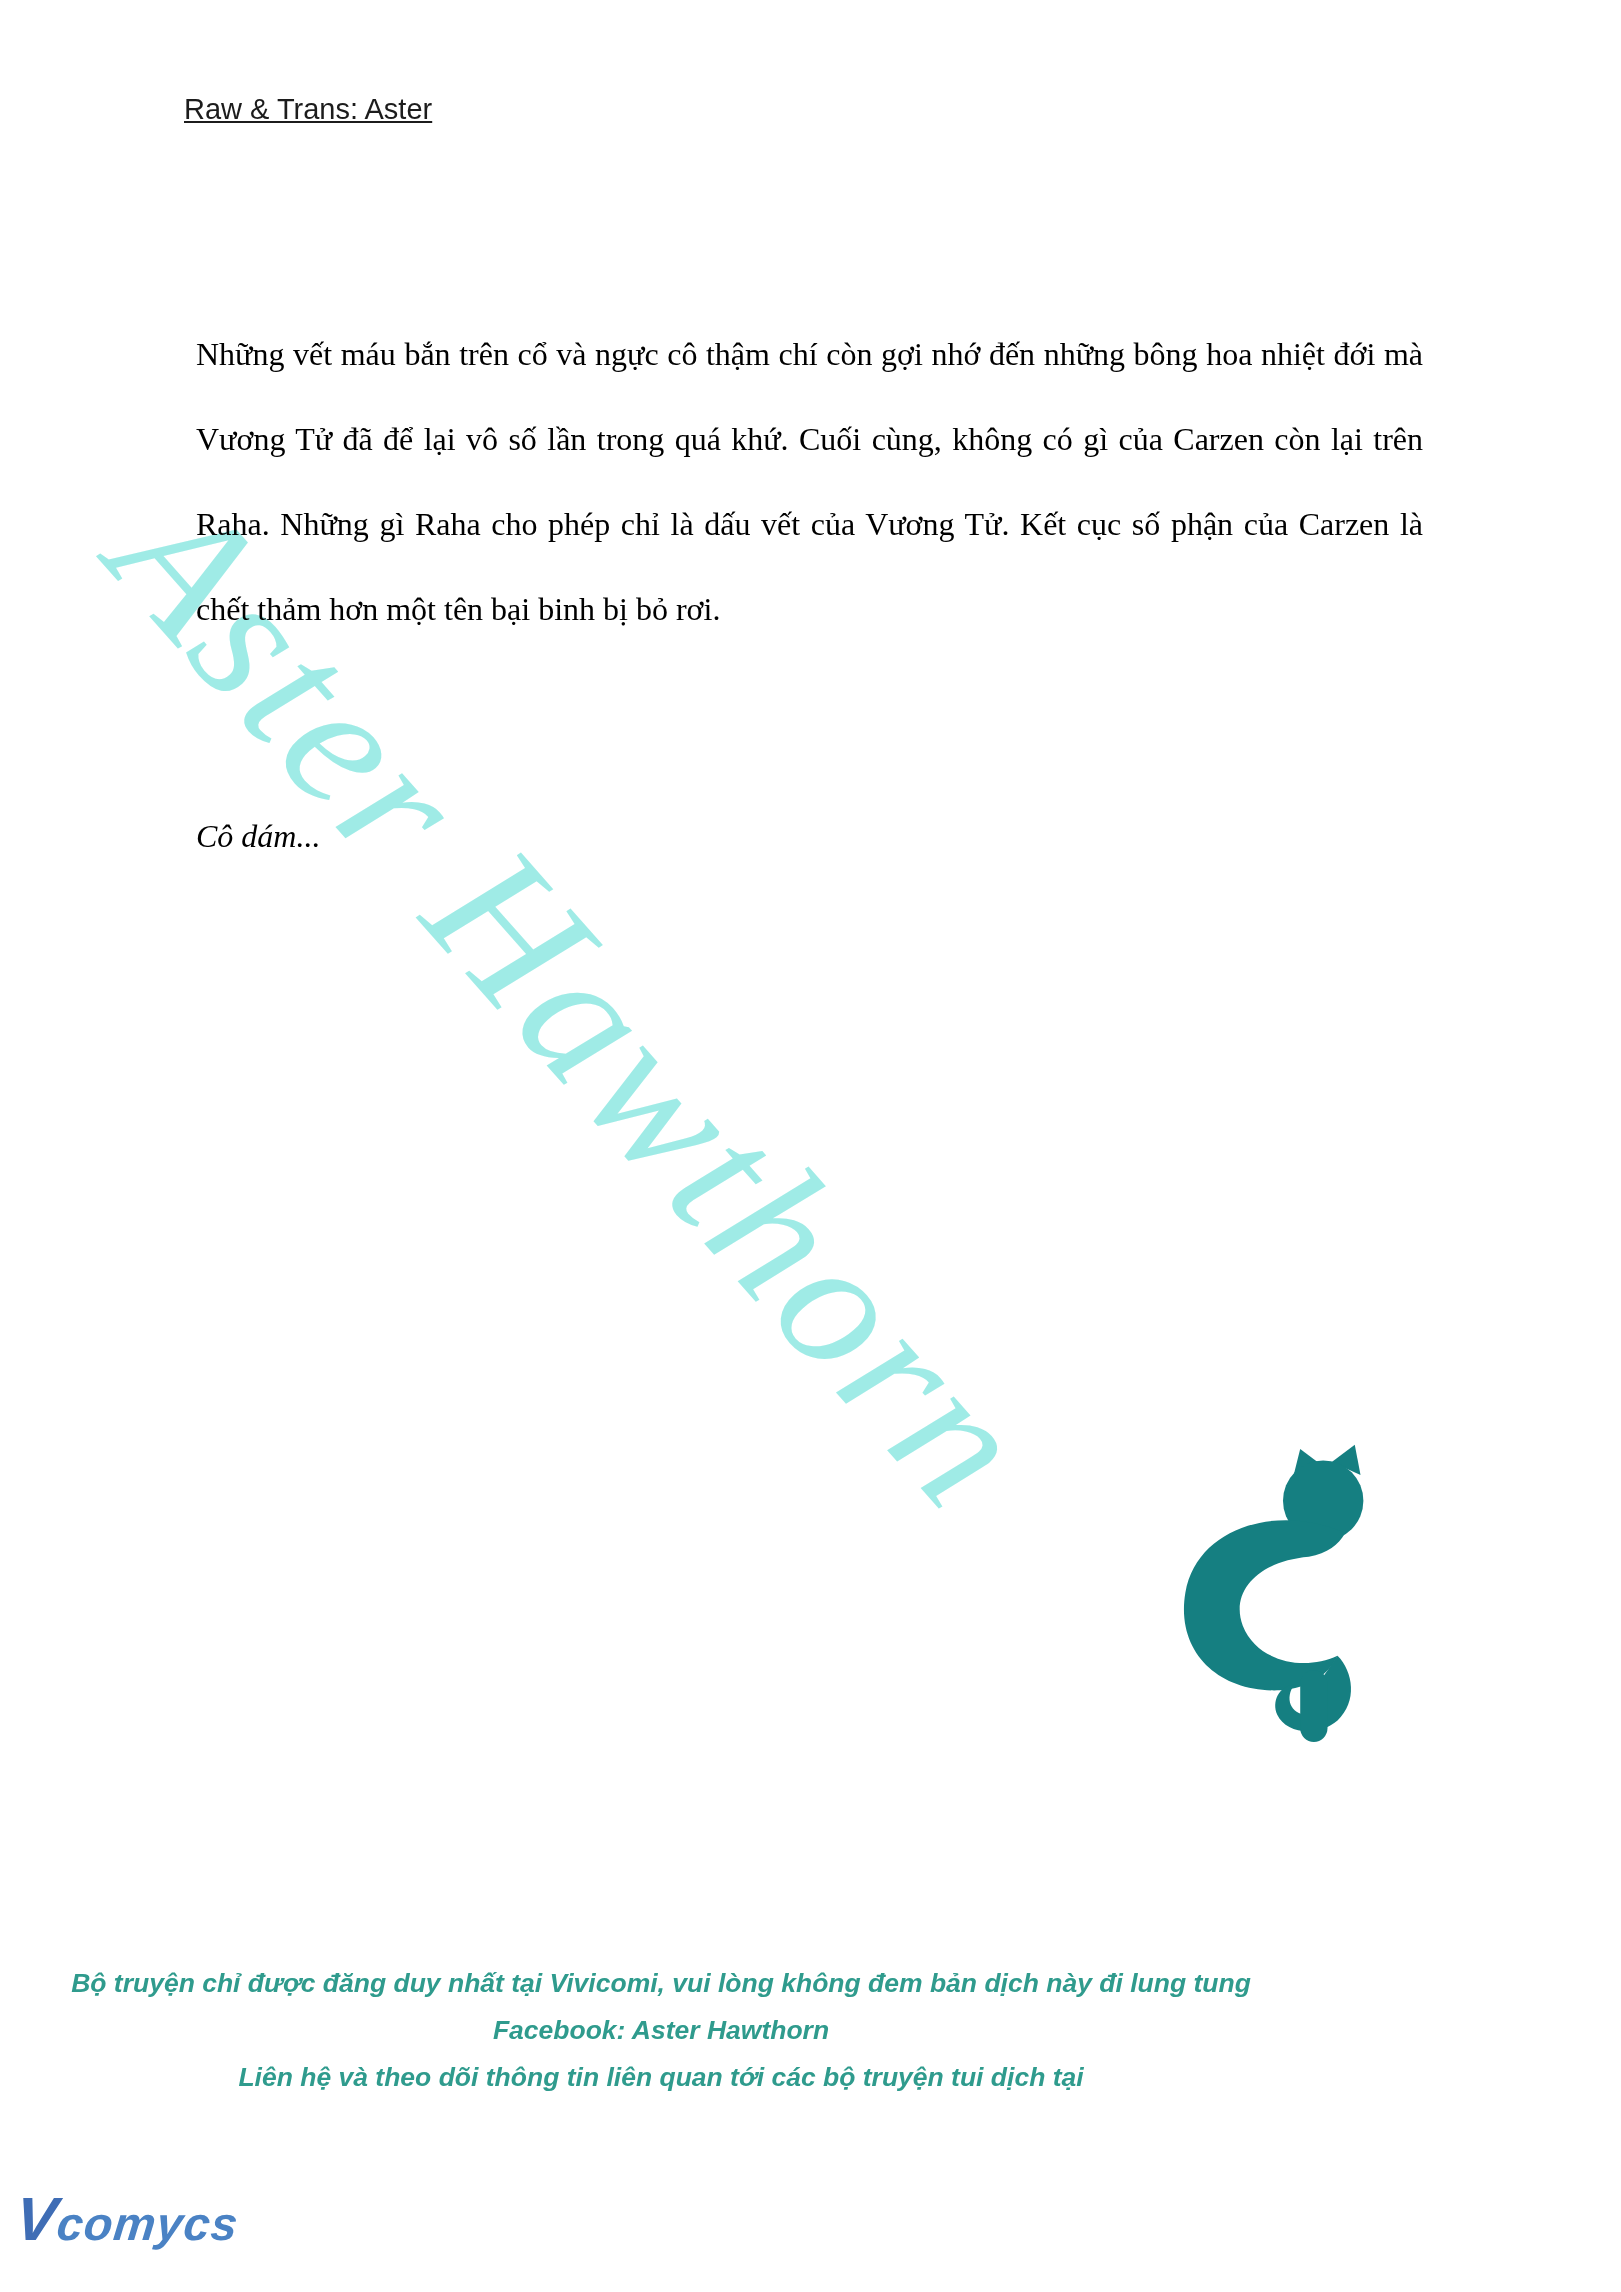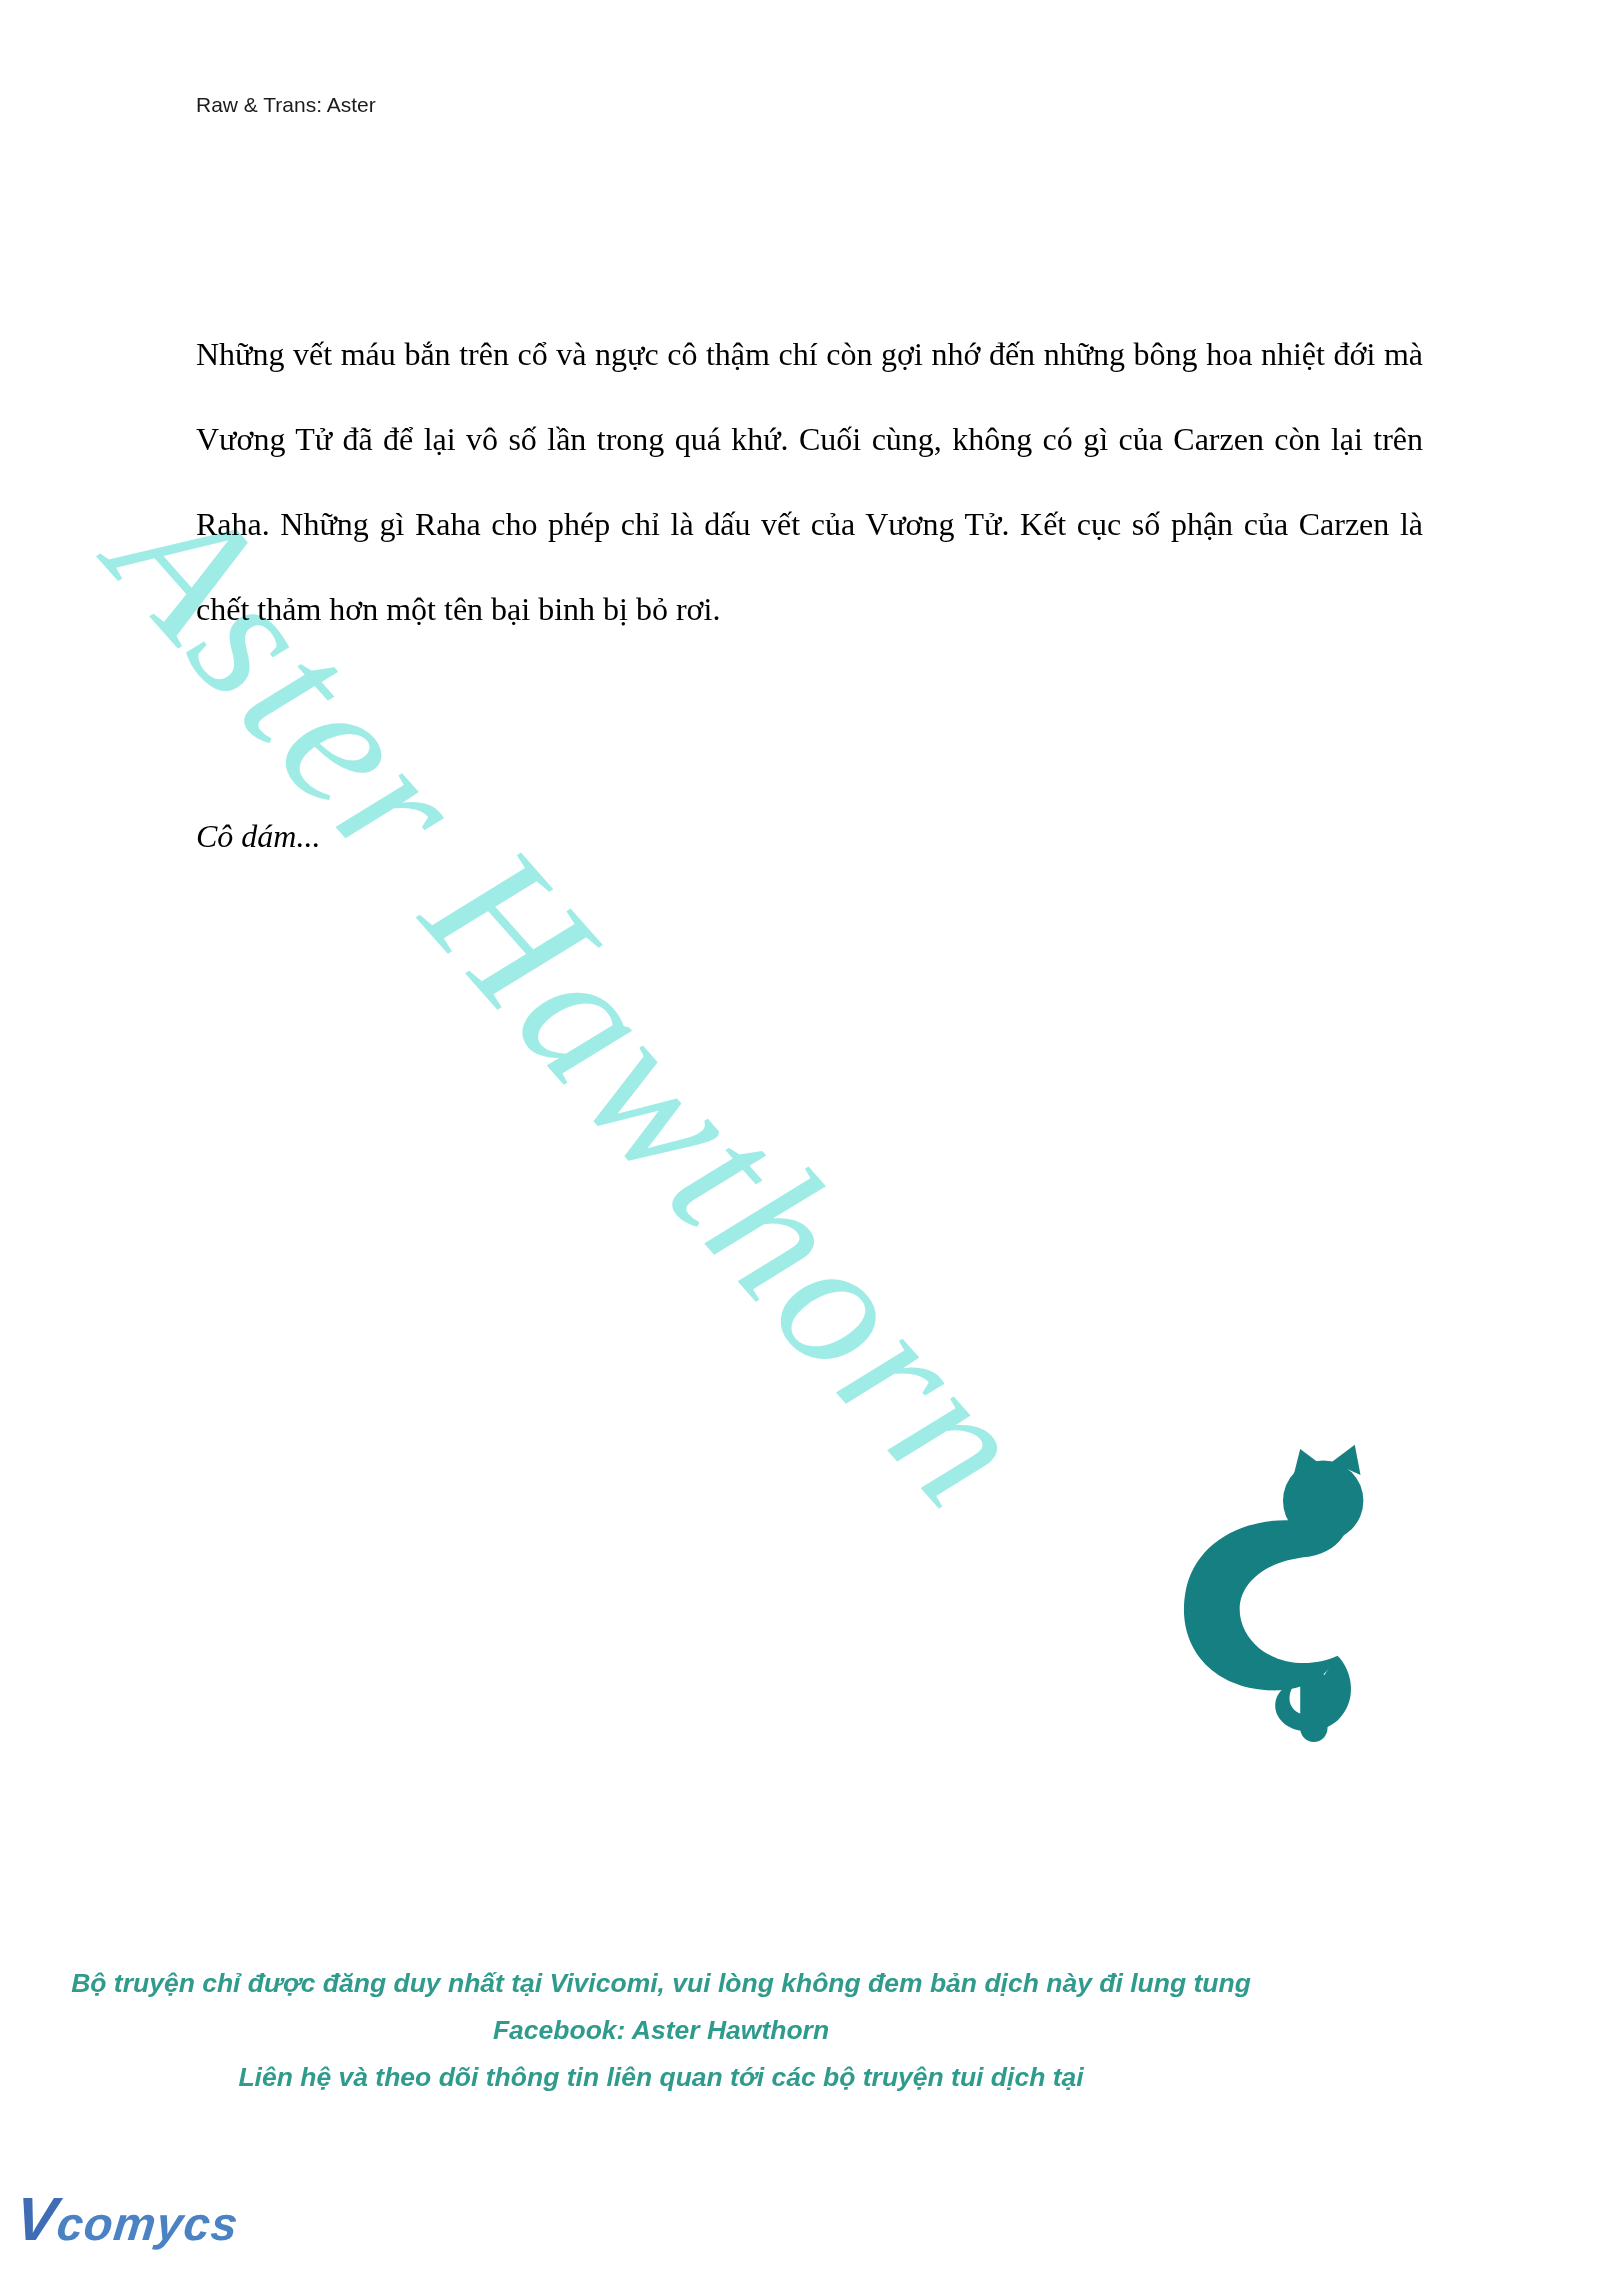--- a/index.html
+++ b/index.html
@@ -8,26 +8,27 @@
     width: 1621px;
     height: 2293px;
     background: #ffffff;
     position: relative;
     overflow: hidden;
     font-family: "Liberation Serif", "DejaVu Serif", serif;
   }
 
   .header-credit {
     position: absolute;
-    left: 196px;
+    left: 184px;
     top: 93px;
     font-family: "Liberation Sans", "DejaVu Sans", sans-serif;
-    font-size: 21px;
+    font-size: 29px;
     color: #1c1c1c;
     z-index: 3;
+    text-decoration: underline;
   }
 
   .watermark {
     position: absolute;
     left: 230px;
     top: 451px;
     font-family: "Liberation Serif", "DejaVu Serif", serif;
     font-style: italic;
     font-size: 186px;
     letter-spacing: 5.9px;

